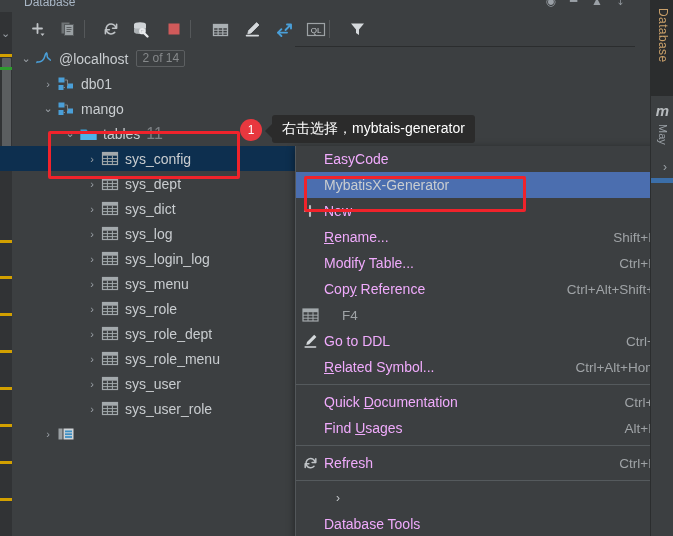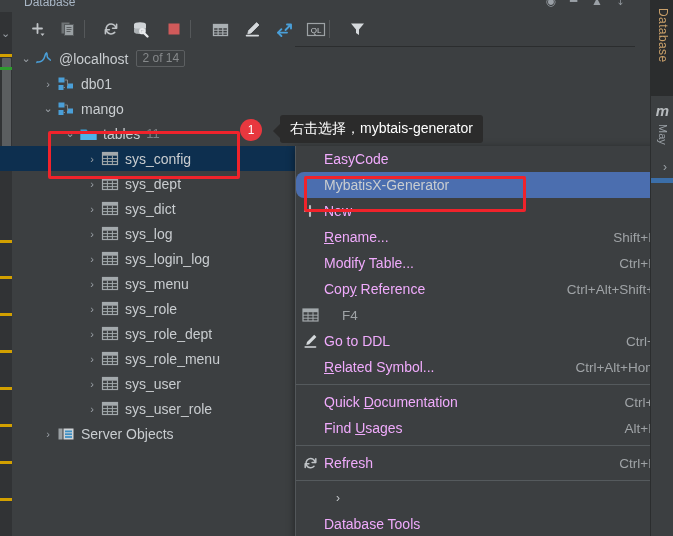--- a/index.html
+++ b/index.html
@@ -28,45 +28,45 @@
   .gut-mark.green{background:#2e9b2e;}
   .scroll-thumb{position:absolute;left:2px;top:46px;width:9px;height:92px;background:#5b5e60;border-radius:1px;}
   .left-chev{position:absolute;left:1px;top:15px;font-size:11px;color:#9aa0a6;}
 
   
   .tree{position:absolute;left:12px;top:46px;width:283px;height:490px;background:#3c3f41;overflow:hidden;}
   .trow{position:relative;height:25px;display:flex;align-items:center;white-space:nowrap;}
   .trow.sel{background:#0d2f4f;}
   .twist{width:16px;text-align:center;font-size:11px;color:#9aa0a6;flex:0 0 16px;}
   .tlabel{color:#c9cdd0;font-size:14px;}
-  .tcount{color:#7d8184;font-size:13px;margin-left:6px;}
+  .tcount{color:#7d8184;font-size:16px;margin-left:6px;}
   .ticon{flex:0 0 20px;display:flex;align-items:center;justify-content:center;margin-right:5px;}
   .badge-of{display:inline-block;margin-left:8px;padding:0 5px;border:1px solid #5c5f61;border-radius:2px;
             color:#86898b;font-size:12px;line-height:15px;}
 
   
   .selstrip{position:absolute;left:0;width:12px;height:25px;background:#0d2f4f;}
 
   
   .ctx{position:absolute;left:295px;top:146px;width:378px;background:#3c3f41;
        border:1px solid #53575a;border-top:none;box-shadow:0 2px 8px rgba(0,0,0,.45);}
   .mi{position:relative;height:26px;display:flex;align-items:center;padding:0 10px 0 0;white-space:nowrap;}
-  .mi.hl{background:#4b6eaf;border-radius:8px;}
+  .mi.hl{background:#4b6eaf;}
   .mi .micon{flex:0 0 28px;display:flex;align-items:center;justify-content:center;}
   .mi .mlabel{flex:1 1 auto;color:#f0abfc;font-size:14px;}
   .mi.hl .mlabel{color:#c9cdd0;}
   .mi .mkey{color:#9fa3a6;font-size:13.5px;margin-left:18px;}
   .mi .marrow{color:#c2c6c9;font-size:12px;margin-left:12px;}
   .msep{height:1px;background:#555a5d;margin:4px 0;}
 
   
   .redbox{position:absolute;border:3px solid #f0232b;border-radius:2px;pointer-events:none;}
 
   
-  .callout{position:absolute;left:280px;top:115px;background:#2b2b2b;color:#ffffff;
+  .callout{position:absolute;left:272px;top:115px;background:#2b2b2b;color:#ffffff;
            font-size:14px;padding:5px 10px;border-radius:3px;white-space:nowrap;z-index:40;}
   .callout:after{content:"";position:absolute;left:-7px;top:9px;border:7px solid transparent;
            border-right-color:#2b2b2b;border-left:0;}
   .cbadge{position:absolute;left:240px;top:119px;width:22px;height:22px;border-radius:50%;
           background:#e8383f;color:#fff;font-size:12px;display:flex;align-items:center;justify-content:center;z-index:41;}
 
   
   .rsbar{position:absolute;right:0;top:0;width:22px;height:536px;background:#3c3f41;border-left:1px solid #2b2d2e;}
   .rs-tab{position:absolute;right:0;top:0;width:22px;height:96px;background:#2b2d2e;}
   .rs-vtext{position:absolute;right:3px;top:8px;width:16px;color:#c9a06a;font-size:12px;
@@ -353,21 +353,20 @@
         <span class="twist">›</span>
         <span class="ticon">
           <svg width="19" height="16" viewBox="0 0 19 16">
             <rect x="1.5" y="2.5" width="4" height="11" fill="#9aa0a3"></rect>
             <rect x="6.5" y="2.5" width="10" height="11" fill="#cfd4d7"></rect>
             <rect x="8" y="4.5" width="7" height="1.8" fill="#3d8fc4"></rect>
             <rect x="8" y="7.3" width="7" height="1.8" fill="#3d8fc4"></rect>
             <rect x="8" y="10.1" width="7" height="1.8" fill="#3d8fc4"></rect>
           </svg>
         </span>
-        <span class="tlabel">Server Objects</span>
       </div>
     </div>
 
   <div class="ctx" id="ctx">
       <div class="mi">
         <span class="micon"></span>
         <span class="mlabel">EasyCode</span>
         <span class="marrow">›</span>
       </div>
       <div class="mi hl">

